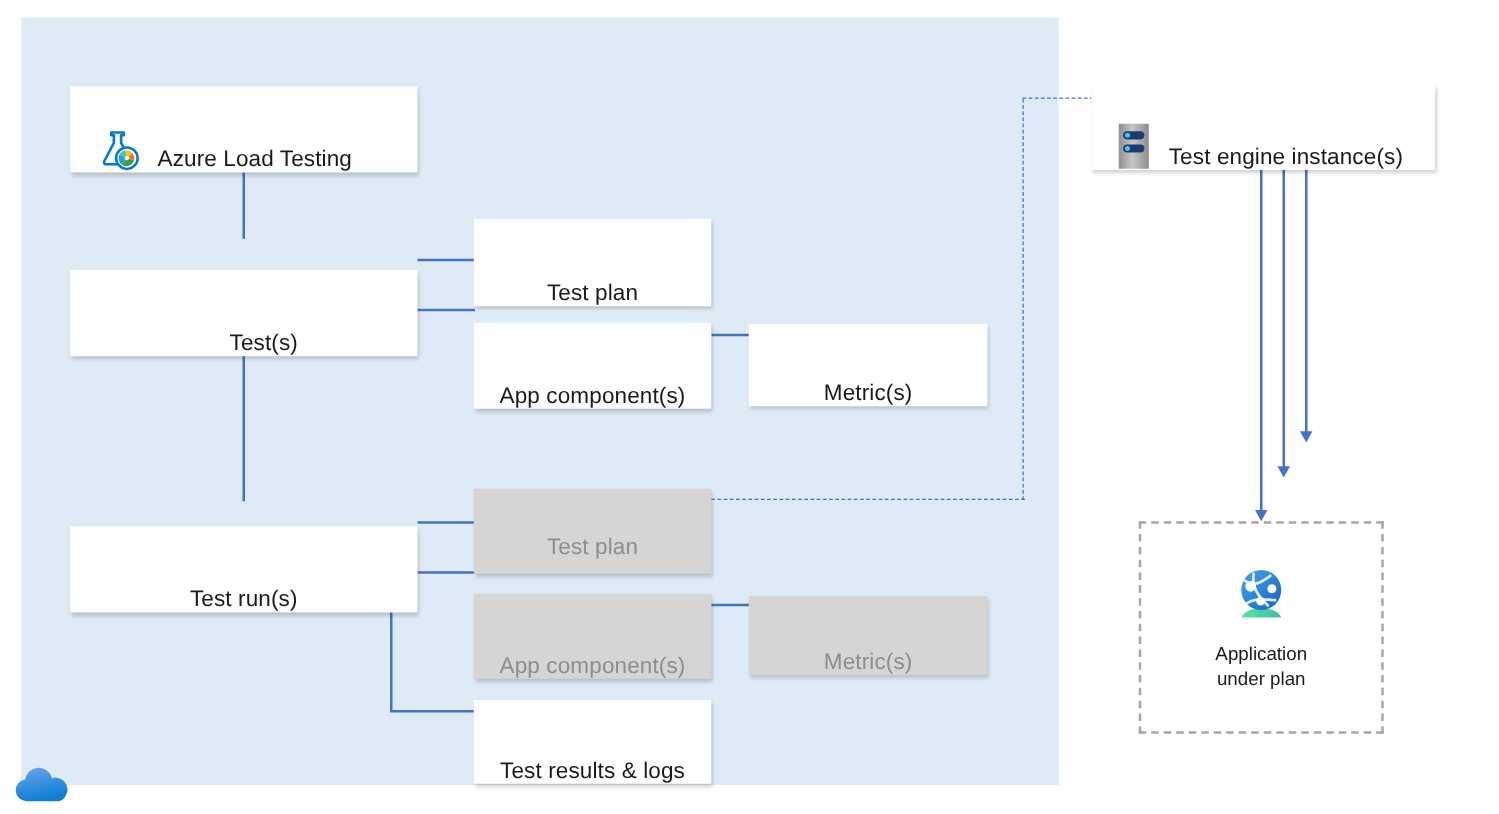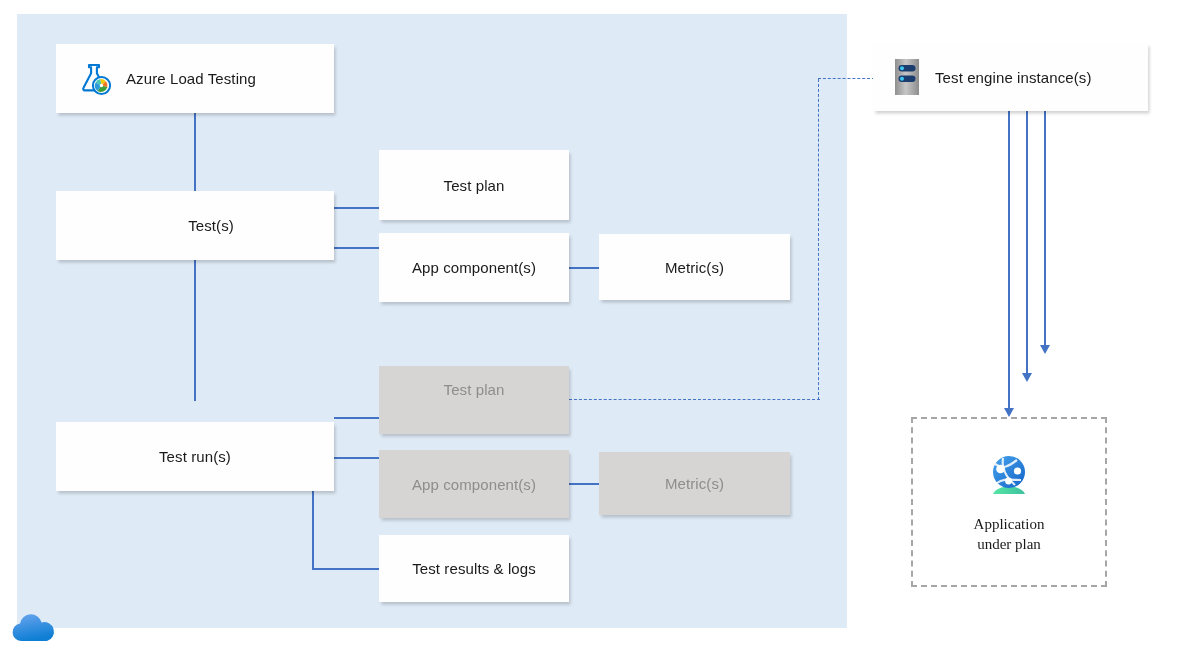--- a/index.html
+++ b/index.html
@@ -27,26 +27,27 @@
     left: 17px;
     top: 14px;
     width: 830px;
     height: 614px;
   }
   
   .node {
     position: absolute;
     box-sizing: border-box;
     display: flex;
-    align-items: center;
+    align-items: flex-end;
     justify-content: center;
-    font-size: 15px;
+    font-size: 18px;
     color: #1a1a1a;
     letter-spacing: 0.1px;
     box-shadow: 1.5px 2.5px 3px rgba(0,0,0,0.18);
+    margin-top: 25px;
   }
   .node.white {
     background: #fefefe;
   }
   .node.gray {
     background: #d6d5d4;
     color: #8d8d8d;
   }
   .node.gray .node-label {
     position: relative;
@@ -102,21 +103,20 @@
     flex-direction: column;
     align-items: center;
     justify-content: center;
   }
   #app-container .app-label {
     margin-top: 12px;
     text-align: center;
     font-size: 15px;
     color: #1a1a1a;
     line-height: 1.35;
-    font-family: Liberation Serif, serif;
   }
   
   .icon-wrap {
     display: inline-flex;
     align-items: center;
     justify-content: center;
   }
 </style>
 </head>
 <body>
@@ -181,21 +181,21 @@
   </div>
 
   <div class="node white" id="node-appcomp" style="left:379px; top:233px; width:190px; height:69px;">
     <span class="node-label">App component(s)</span>
   </div>
 
   <div class="node white" id="node-metrics" style="left:599px; top:234px; width:191px; height:66px;">
     <span class="node-label">Metric(s)</span>
   </div>
 
-  <div class="node white" id="node-testruns" style="left:56px; top:422px; width:278px; height:69px;">
+  <div class="node white" id="node-testruns" style="left:56px; top:396px; width:278px; height:69px;">
     <span class="node-label">Test run(s)</span>
   </div>
 
   <div class="node gray" id="node-run-testplan" style="left:379px; top:366px; width:190px; height:68px;">
     <span class="node-label">Test plan</span>
   </div>
 
   <div class="node gray" id="node-run-appcomp" style="left:379px; top:450px; width:190px; height:68px;">
     <span class="node-label">App component(s)</span>
   </div>

